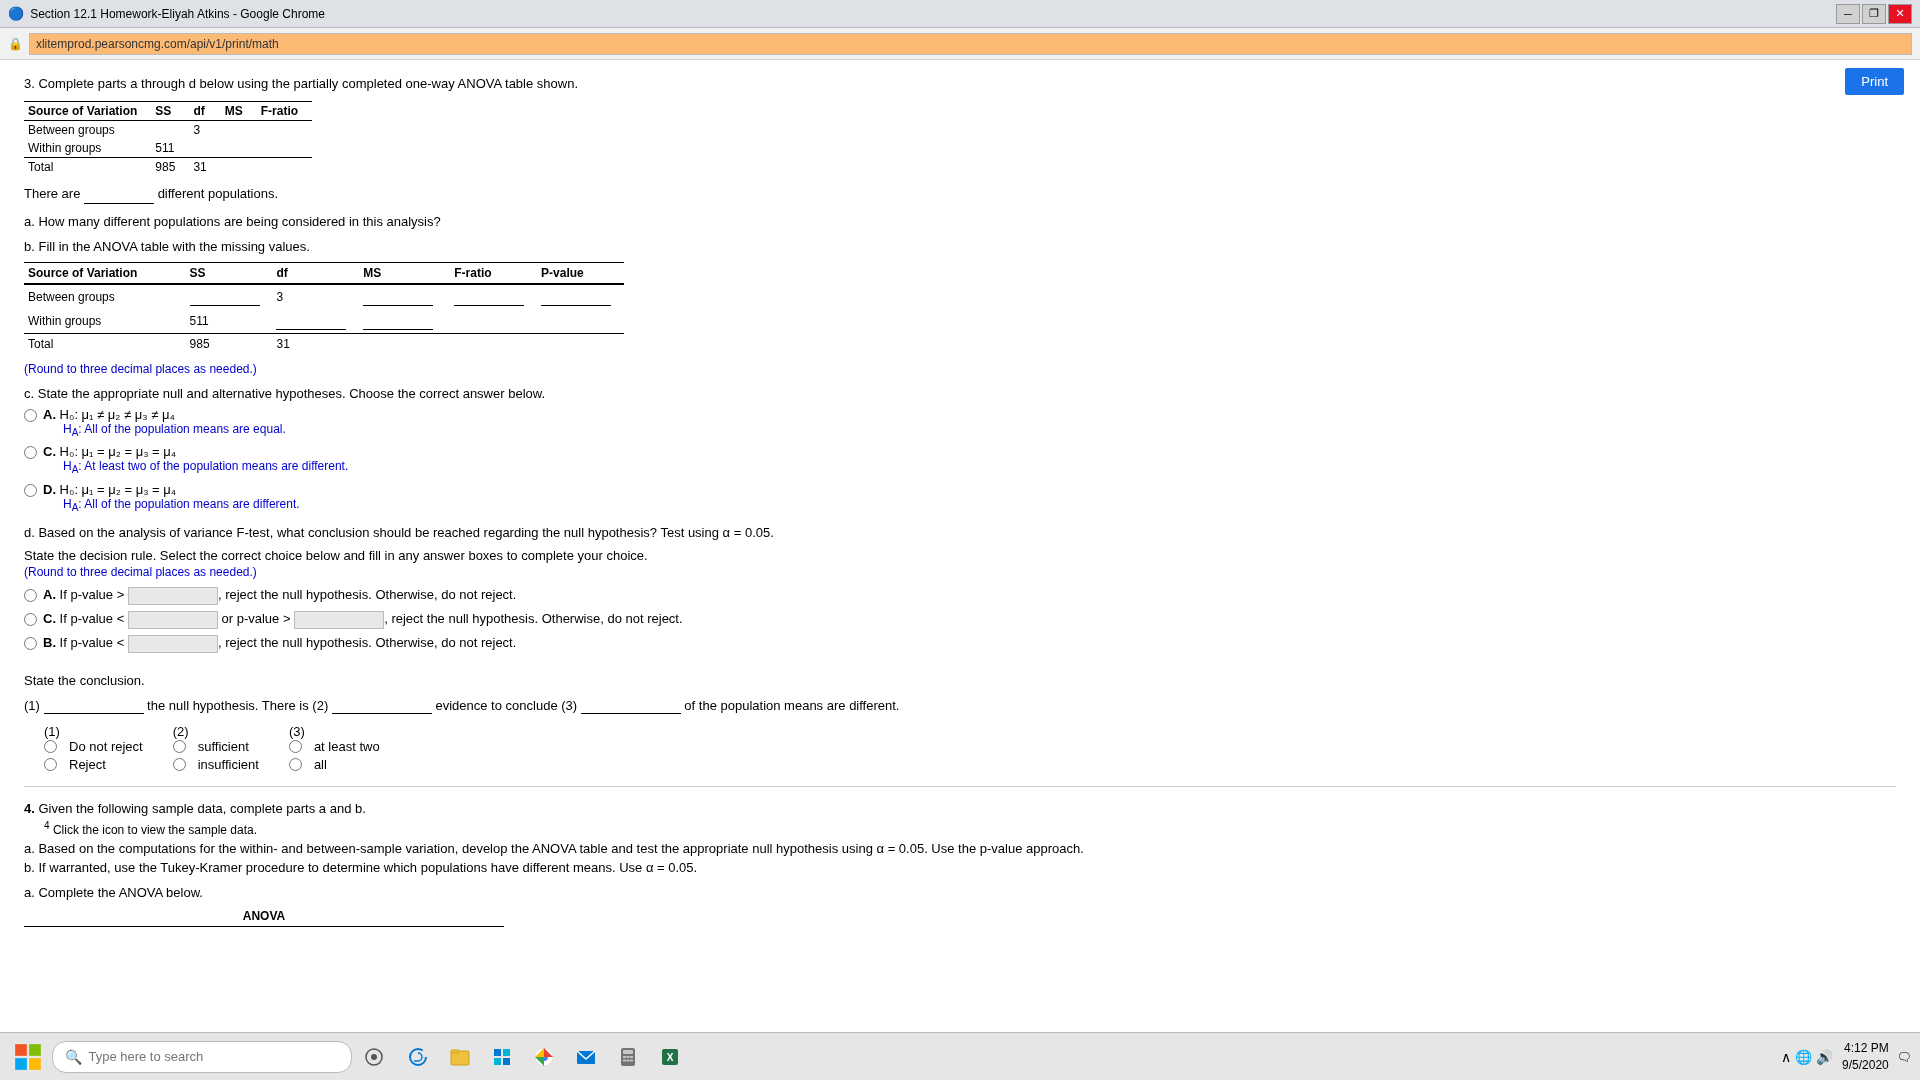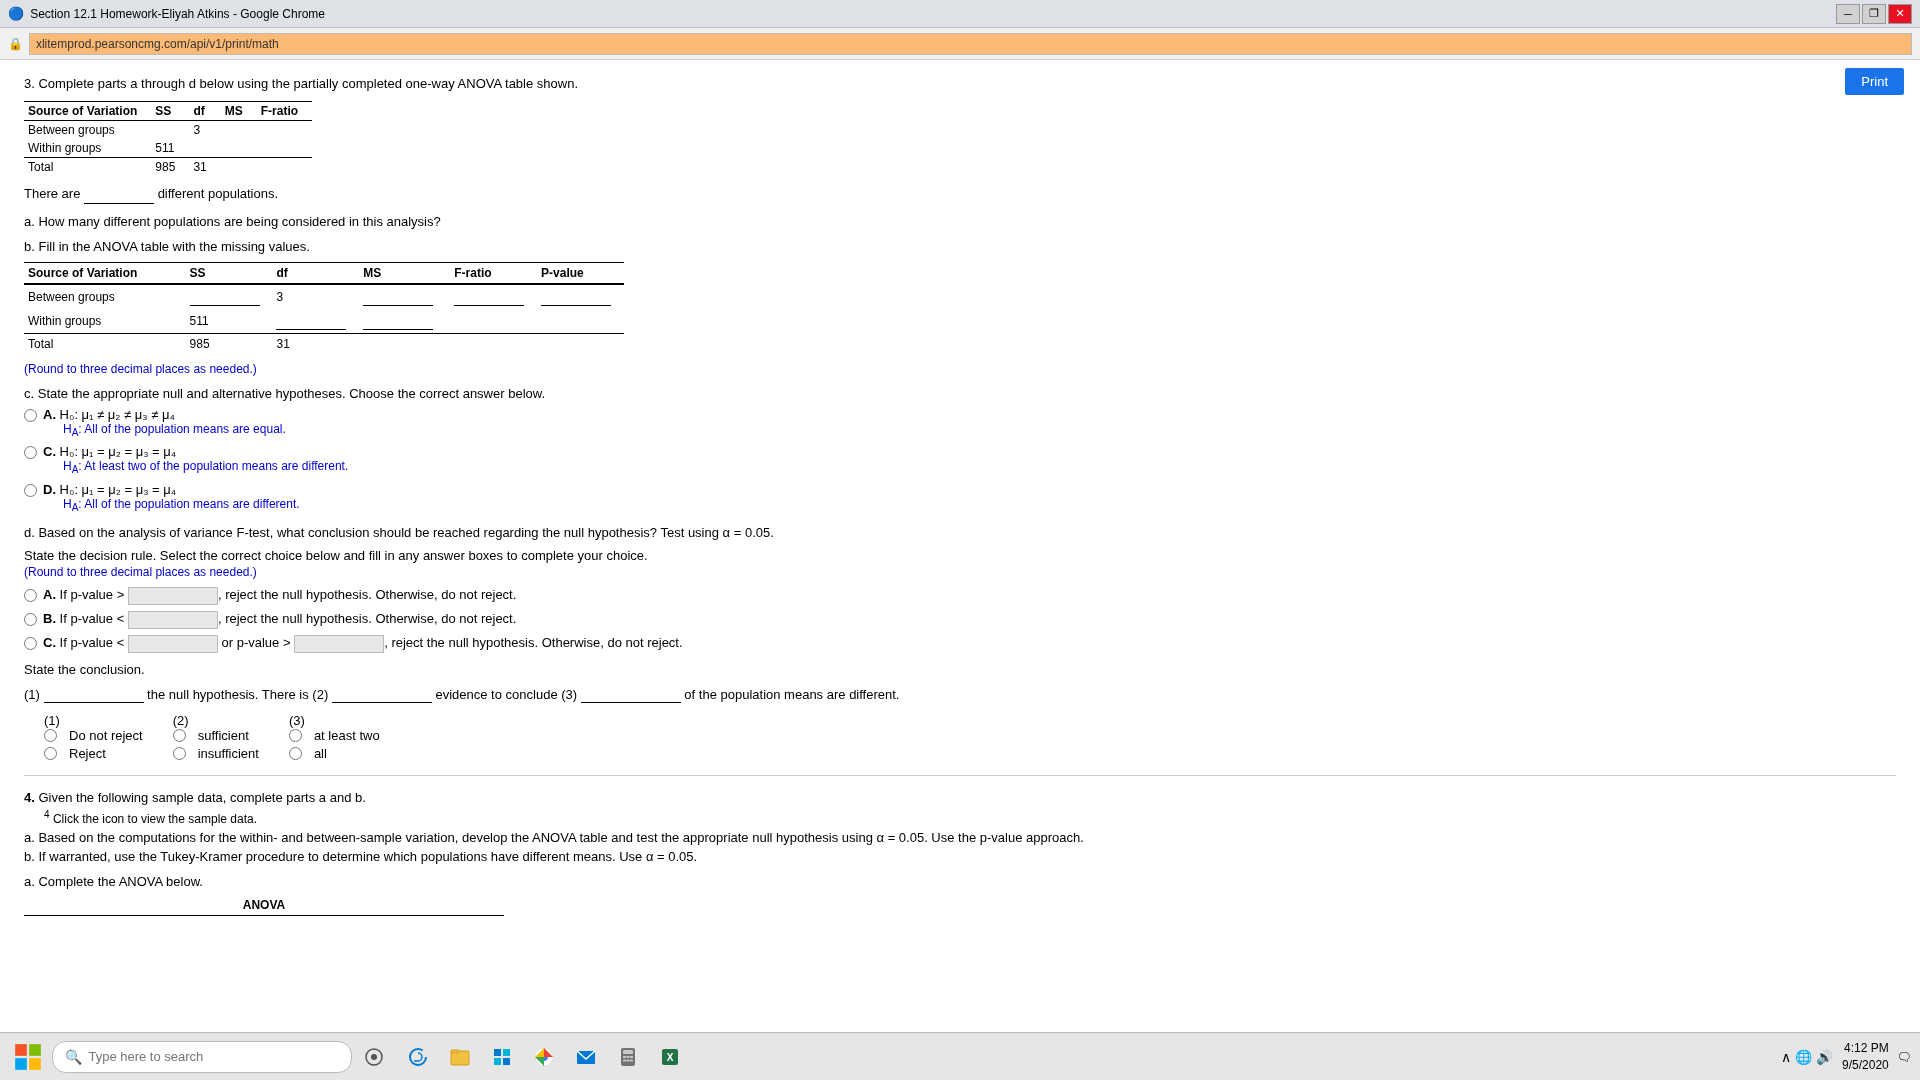--- a/index.html
+++ b/index.html
@@ -460,32 +460,32 @@
     <div class="decision-rule-options">
       <div class="radio-option">
         <input type="radio" name="partd" style="">
         <div>
           <strong>A.</strong>  If p-value &gt; <span class="inline-input">&nbsp;&nbsp;&nbsp;&nbsp;&nbsp;&nbsp;&nbsp;&nbsp;&nbsp;&nbsp;</span>, reject the null hypothesis. Otherwise, do not reject.
         </div>
       </div>
       <div class="radio-option">
         <input type="radio" name="partd" style="">
         <div>
-          <strong>B.</strong>  If p-value &lt; <span class="inline-input">&nbsp;&nbsp;&nbsp;&nbsp;&nbsp;&nbsp;&nbsp;&nbsp;&nbsp;&nbsp;</span>, reject the null hypothesis. Otherwise, do not reject.
+          <strong>C.</strong>  If p-value &lt; <span class="inline-input">&nbsp;&nbsp;&nbsp;&nbsp;&nbsp;&nbsp;&nbsp;&nbsp;&nbsp;&nbsp;</span> or p-value &gt; <span class="inline-input">&nbsp;&nbsp;&nbsp;&nbsp;&nbsp;&nbsp;&nbsp;&nbsp;&nbsp;&nbsp;</span>, reject the null hypothesis. Otherwise, do not reject.
         </div>
       </div>
       <div class="radio-option">
         <input type="radio" name="partd" style="">
         <div>
-          <strong>C.</strong>  If p-value &lt; <span class="inline-input">&nbsp;&nbsp;&nbsp;&nbsp;&nbsp;&nbsp;&nbsp;&nbsp;&nbsp;&nbsp;</span> or p-value &gt; <span class="inline-input">&nbsp;&nbsp;&nbsp;&nbsp;&nbsp;&nbsp;&nbsp;&nbsp;&nbsp;&nbsp;</span>, reject the null hypothesis. Otherwise, do not reject.
+          <strong>B.</strong>  If p-value &lt; <span class="inline-input">&nbsp;&nbsp;&nbsp;&nbsp;&nbsp;&nbsp;&nbsp;&nbsp;&nbsp;&nbsp;</span>, reject the null hypothesis. Otherwise, do not reject.
         </div>
       </div>
     </div>
 
-    <p style="margin:9px 0 6px 0;">State the conclusion.</p>
+    <p style="margin:20px 0 6px 0;">State the conclusion.</p>
 
     <p class="conclusion-line">
       (1) <span class="blank-line">&nbsp;&nbsp;&nbsp;&nbsp;&nbsp;&nbsp;&nbsp;&nbsp;&nbsp;&nbsp;&nbsp;&nbsp;</span> the null hypothesis. There is (2) <span class="blank-line">&nbsp;&nbsp;&nbsp;&nbsp;&nbsp;&nbsp;&nbsp;&nbsp;&nbsp;&nbsp;&nbsp;&nbsp;</span> evidence to conclude (3) <span class="blank-line">&nbsp;&nbsp;&nbsp;&nbsp;&nbsp;&nbsp;&nbsp;&nbsp;&nbsp;&nbsp;&nbsp;&nbsp;</span> of the population means are different.
     </p>
 
     <div class="sub-options">
       <div>
         <span>(1) </span>
         <div class="sub-option-group">
           <div class="sub-option-item">

